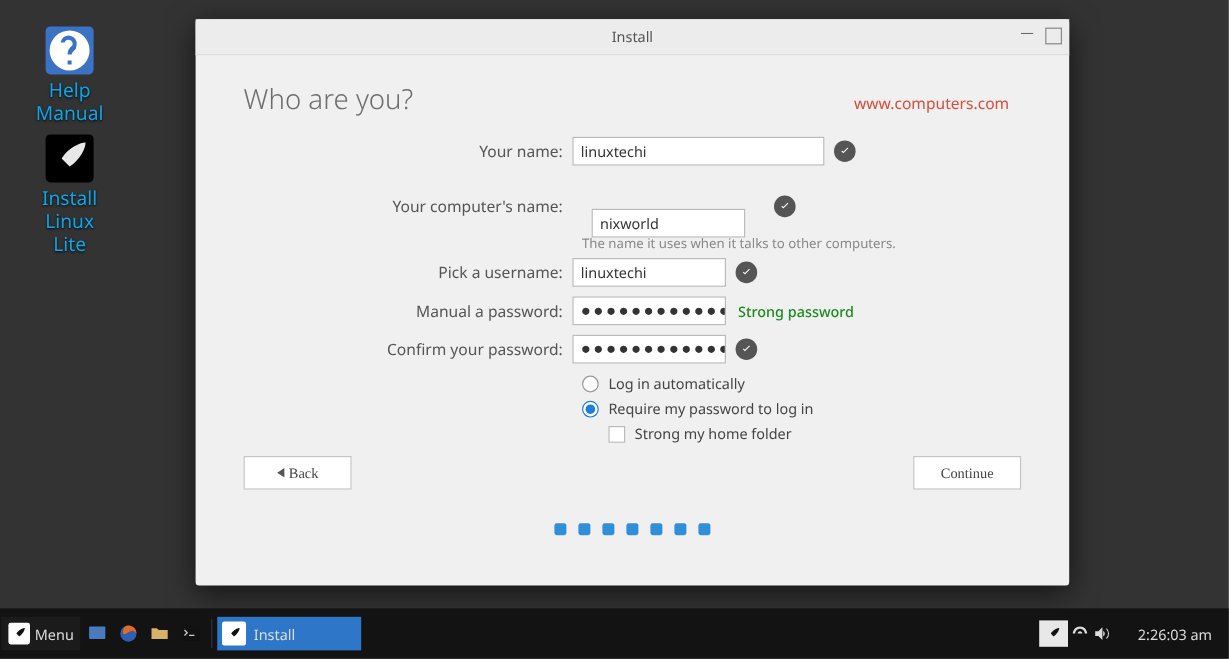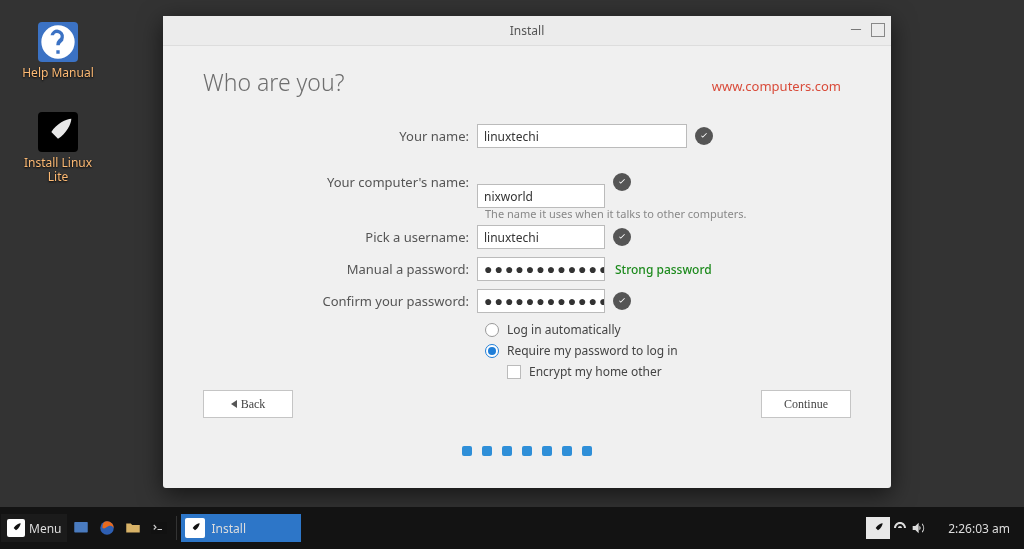--- a/index.html
+++ b/index.html
@@ -1,20 +1,20 @@
 <!DOCTYPE html>
 <html><head>
 <meta charset="utf-8">
 <style>
   * { box-sizing: border-box; margin: 0; padding: 0; }
   html, body { width: 1024px; height: 549px; font-family: "Segoe UI", "Noto Sans", sans-serif; overflow: hidden; }
   body { background: #333333; position: relative; }
 
   
-  .desktop-icon { position: absolute; width: 80px; text-align: center; color: #fdba74; font-size: 12px; }
+  .desktop-icon { position: absolute; width: 80px; text-align: center; color: #0ea5e9; font-size: 16px; }
   .desktop-icon .icon-box { width: 40px; height: 40px; margin: 0 auto 4px; border-radius: 4px; display: flex; align-items: center; justify-content: center; }
   .help-icon-box { background: #3b72c4; }
   .help-icon-box svg { fill: #fff; }
   .install-icon-box { background: #000; }
   .install-icon-box svg { fill: #e8e8e8; }
   .desktop-icon span { display: block; line-height: 1.2; text-shadow: 0 1px 2px #000; }
 
   
   .window {
     position: absolute; top: 16px; left: 163px; width: 728px; height: 472px;
@@ -25,21 +25,21 @@
     height: 30px; display: flex; align-items: center; justify-content: center;
     position: relative; border-bottom: 1px solid #ddd; background: #ececec;
   }
   .titlebar-title { font-size: 12px; color: #555; }
   .win-controls { position: absolute; right: 6px; top: 6px; display: flex; gap: 8px; }
   .win-controls div { width: 14px; height: 14px; display:flex; align-items:center; justify-content:center; color:#666; font-size:11px;}
   .win-min::before { content:"—"; position:relative; top:-2px;}
   .win-max { border:1px solid #888; width:10px; height:10px; margin-top:2px;}
   
   .content { padding: 20px 40px 0 40px; flex: 1; display:flex; flex-direction:column;}
-  .heading-row { display:flex; justify-content: space-between; align-items: baseline; margin-bottom: 26px;}
+  .heading-row { display:flex; justify-content: space-between; align-items: baseline; margin-bottom: 16px;}
   .heading { font-size: 23px; color: #6e6e6e; font-weight: 300; }
   .watermark { color: #d94b3a; font-size: 13px; margin-right: 10px;}
 
   .form { font-size: 13px; color: #444; }
   .row { display: flex; align-items: center; margin-bottom: 8px; }
   .label { width: 274px; text-align: right; padding-right: 8px; color: #555; }
   .input { height: 24px; border: 1px solid #bbb; background: #fff; padding: 0 6px; font-size: 12px; color: #333; line-height:24px; overflow:hidden; }
   .in-name { width: 210px; }
   .in-comp { width: 128px; margin-top: 28px; }
   .in-user { width: 128px; }
@@ -123,21 +123,21 @@
       <div class="row">
         <div class="label">Your name:</div>
         <div class="input in-name">linuxtechi</div>
         <div class="check-icon">
             <svg viewBox="0 0 24 24">
               <path d="M9 16l-4-4 1.4-1.4L9 13.2l8.6-8.6L19 6z"></path>
             </svg>
           </div>
       </div>
 
-      <div class="row" style="margin-bottom:0;">
+      <div class="row" style="margin-bottom:0;gap:16px;">
         <div class="label">Your computer's name:</div>
         <div class="input in-comp">nixworld</div>
         <div class="check-icon">
             <svg viewBox="0 0 24 24">
               <path d="M9 16l-4-4 1.4-1.4L9 13.2l8.6-8.6L19 6z"></path>
             </svg>
           </div>
       </div>
       <div class="hint">The name it uses when it talks to other computers.</div>
 
@@ -170,21 +170,21 @@
       <div class="radio-row">
         <div class="radio"></div>
         <span>Log in automatically</span>
       </div>
       <div class="radio-row">
         <div class="radio checked"></div>
         <span>Require my password to log in</span>
       </div>
       <div class="cb-row" style="margin-left:304px;">
         <div class="checkbox"></div>
-        <span>Encrypt my home other</span>
+        <span>Strong my home folder</span>
       </div>
     </div>
 
     <div class="footer">
       <div class="btn">
         <div class="arrow-left"></div>
         <span>Back</span>
       </div>
       <div class="btn">
         <span>Continue</span>

